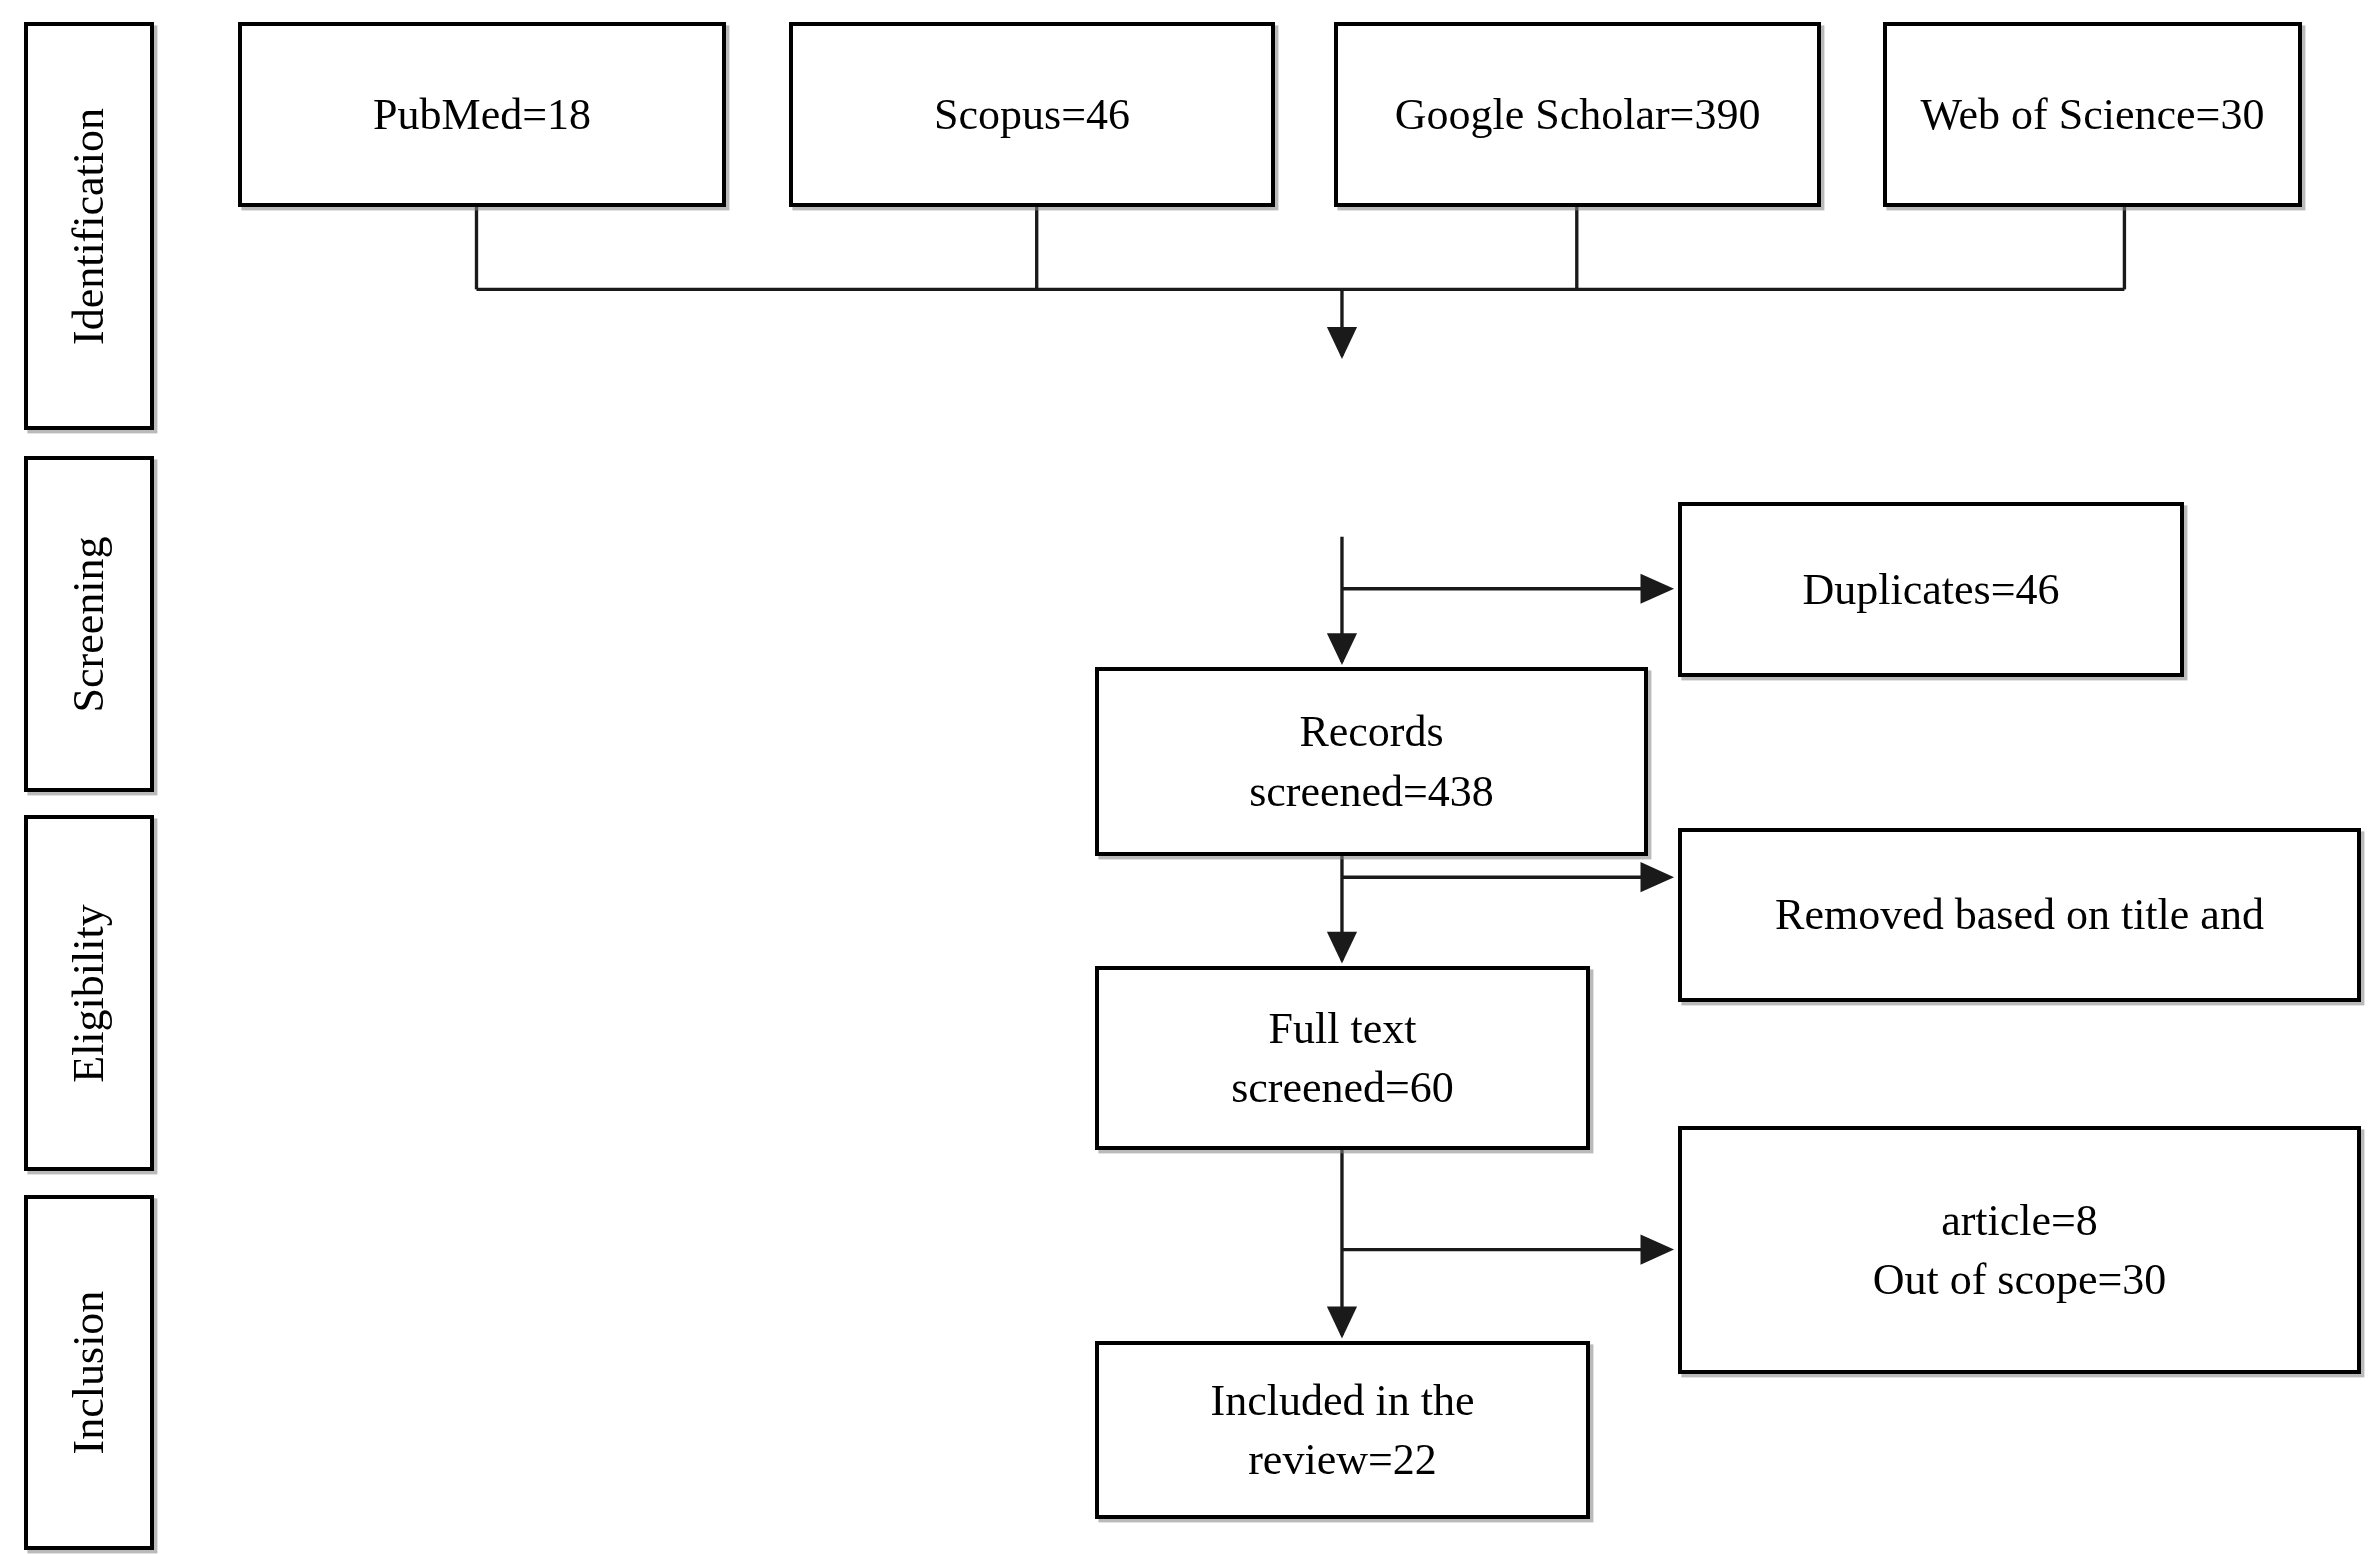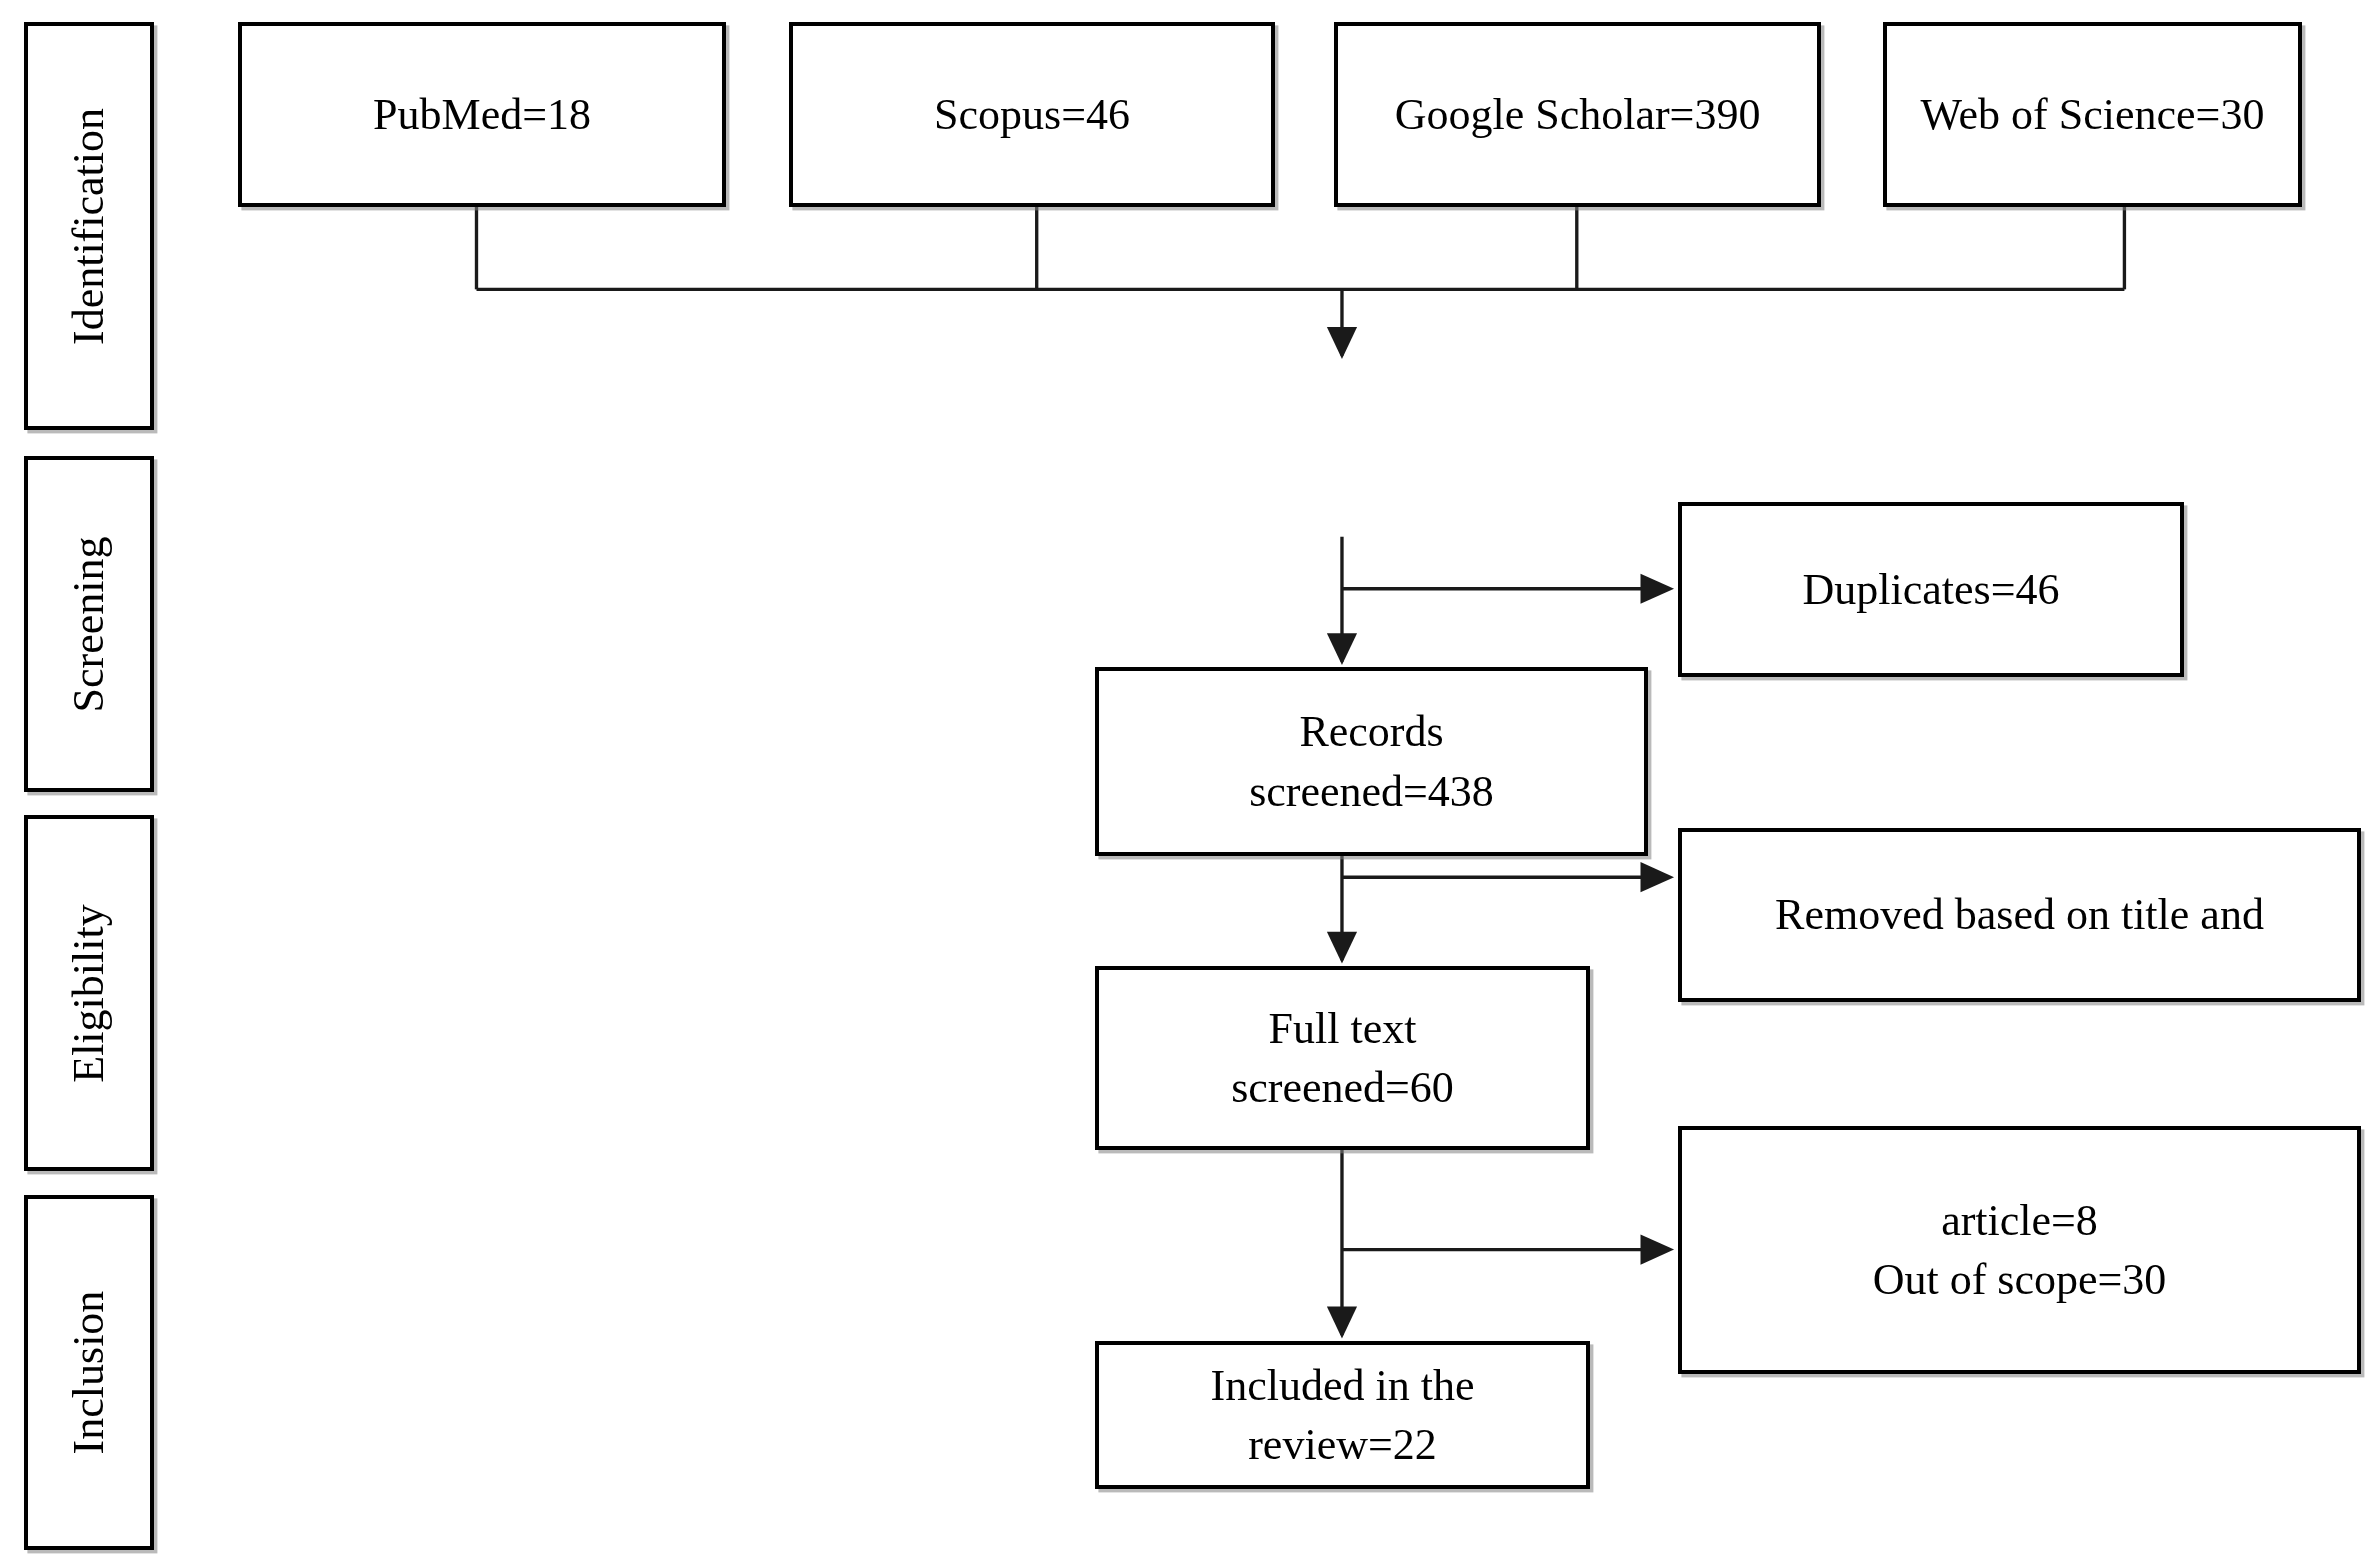--- a/index.html
+++ b/index.html
@@ -125,21 +125,21 @@
       <span class="line-span">Records</span>
       <span class="line-span">screened=438</span>
     </div>
   </div>
   <div class="box" style="left:1095px;top:966px;width:495px;height:184px">
     <div class="box-text">
       <span class="line-span">Full text</span>
       <span class="line-span">screened=60</span>
     </div>
   </div>
-  <div class="box" style="left:1095px;top:1341px;width:495px;height:148px">
+  <div class="box" style="left:1095px;top:1341px;width:495px;height:178px">
     <div class="box-text">
       <span class="line-span">Included in the</span>
       <span class="line-span">review=22</span>
     </div>
   </div>
 
   <div class="box" style="left:1678px;top:502px;width:506px;height:175px">
     <div class="box-text">
       <span class="line-span">Duplicates=46</span>
     </div>

